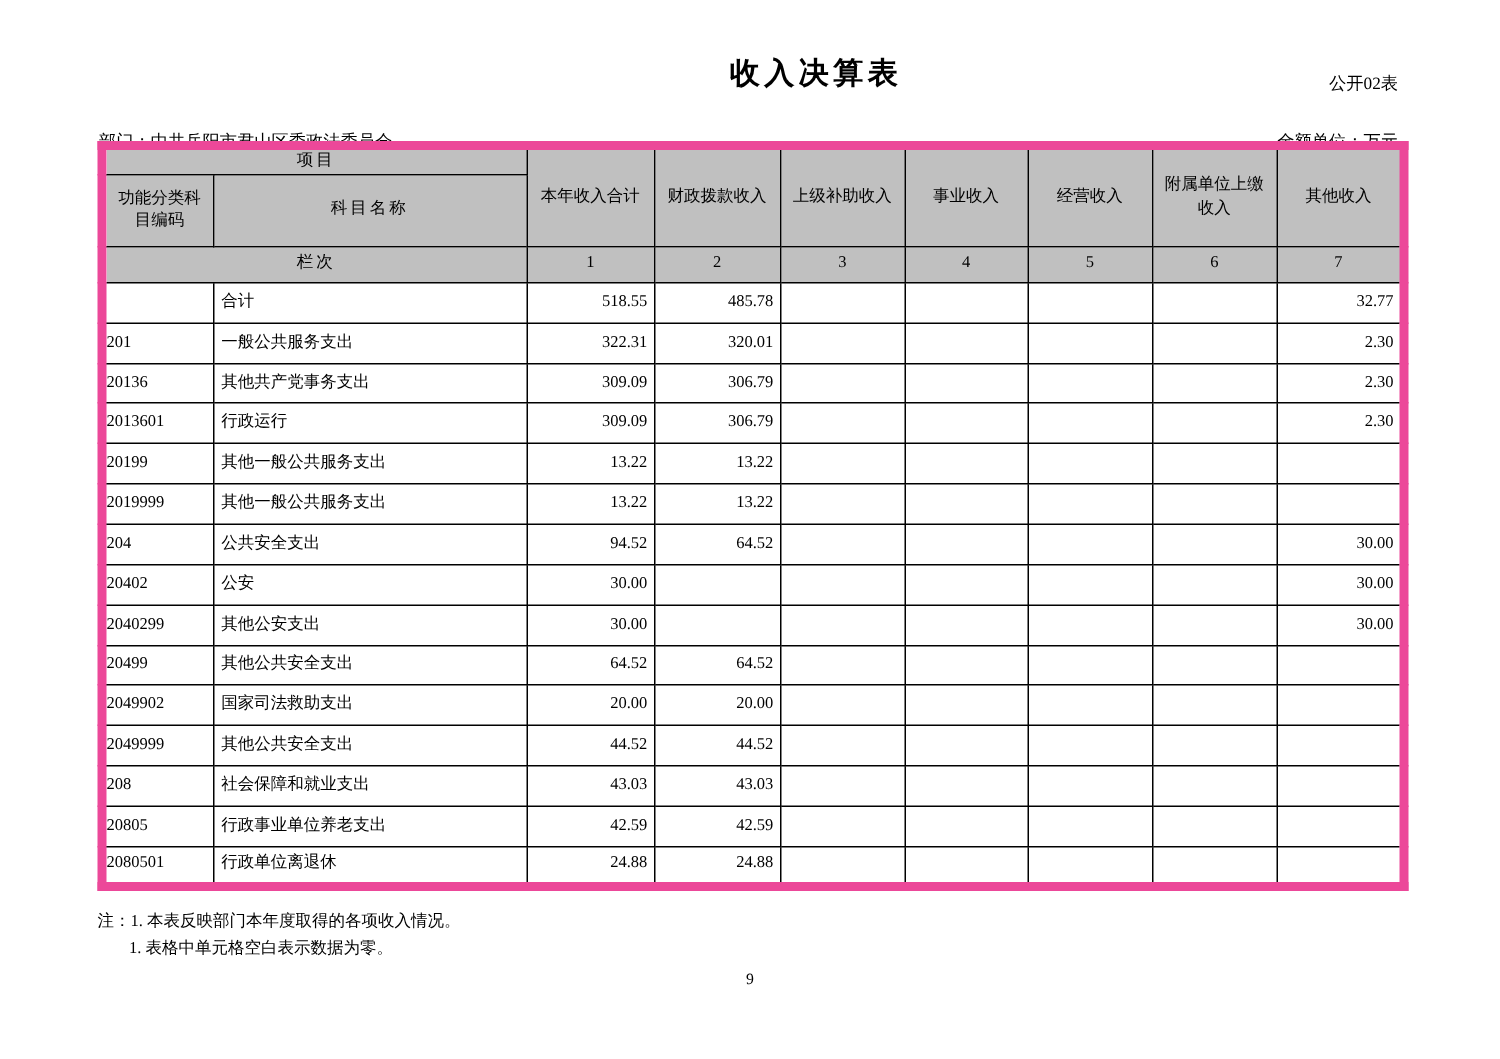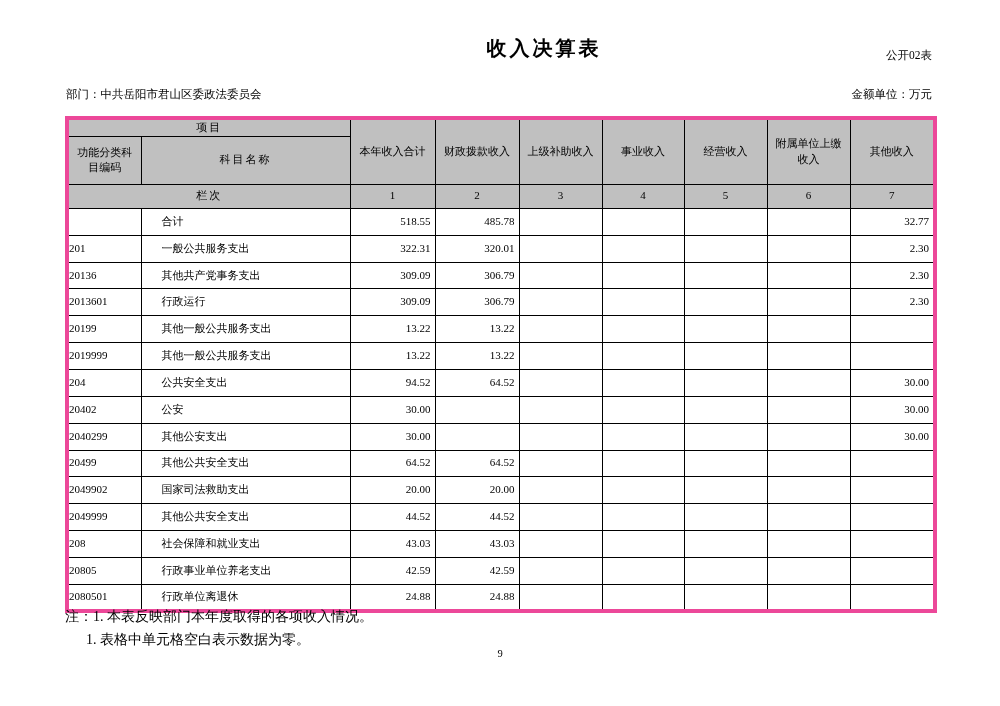--- a/index.html
+++ b/index.html
@@ -34,49 +34,49 @@
     top: 87px;
     left: 66px;
     width: 866px;
     font-size: 11.5px;
     display: flex;
     justify-content: space-between;
   }
   table.income-table {
     position: absolute;
     left: 65px;
-    top: 116px;
+    top: 94px;
     width: 868px;
     border-collapse: collapse;
     table-layout: fixed;
-    border: 4px solid #ec4899;
+    border: 6px solid #ec4899;
   }
   .income-table th, .income-table td {
     border: 1px solid #000;
     font-size: 11px;
     font-weight: normal;
     padding: 0;
     overflow: hidden;
     line-height: 1.45;
   }
   .income-table thead th { background: #c0c0c0; text-align: center; vertical-align: middle; }
   tr.h1 { height: 17px; }
   tr.h2 { height: 48px; }
   tr.h3 { height: 24px; }
   .income-table tbody tr { height: 26.85px; }
   .income-table th.hdr-wide { padding: 0 4px; }
   .income-table th .sp { letter-spacing: 2px; }
   td.code { text-align: left; }
-  td.name { text-align: left; padding-left: 20px; }
+  td.name { text-align: left; padding-left: 5px; }
   td.num  { text-align: right; padding-right: 4px; }
   .notes {
     position: absolute;
     left: 65px;
     top: 605px;
-    font-size: 14px;
+    font-size: 11px;
     line-height: 1.65;
   }
   .note-line2 { padding-left: 21px; }
   .page-number {
     position: absolute;
     top: 648px;
     left: 0;
     width: 1000px;
     text-align: center;
     font-size: 10.5px;

